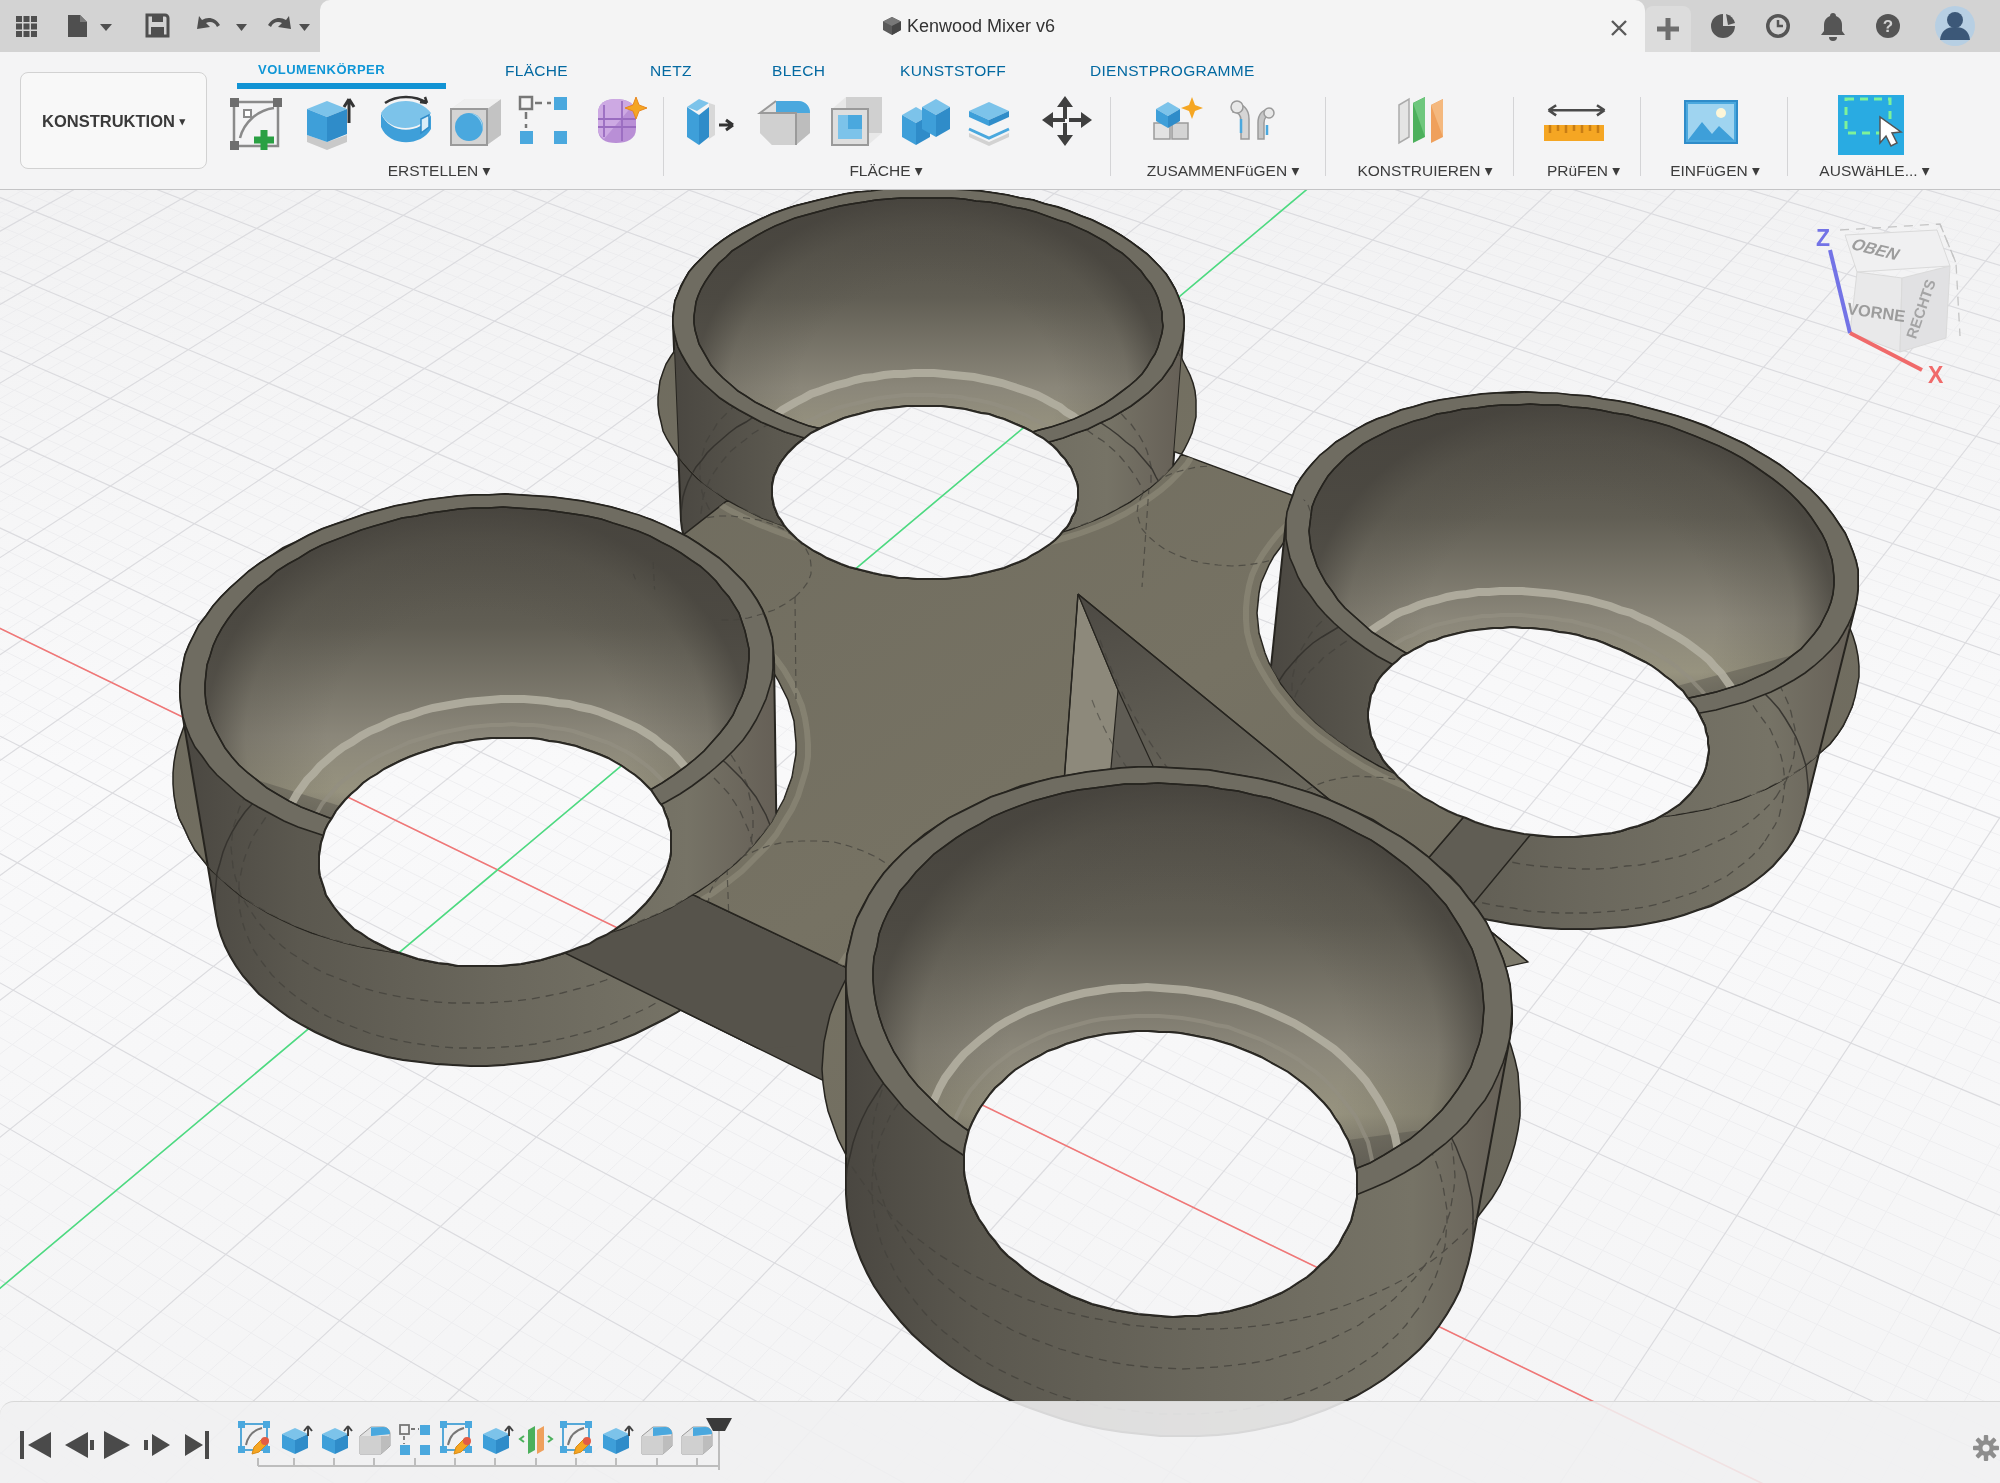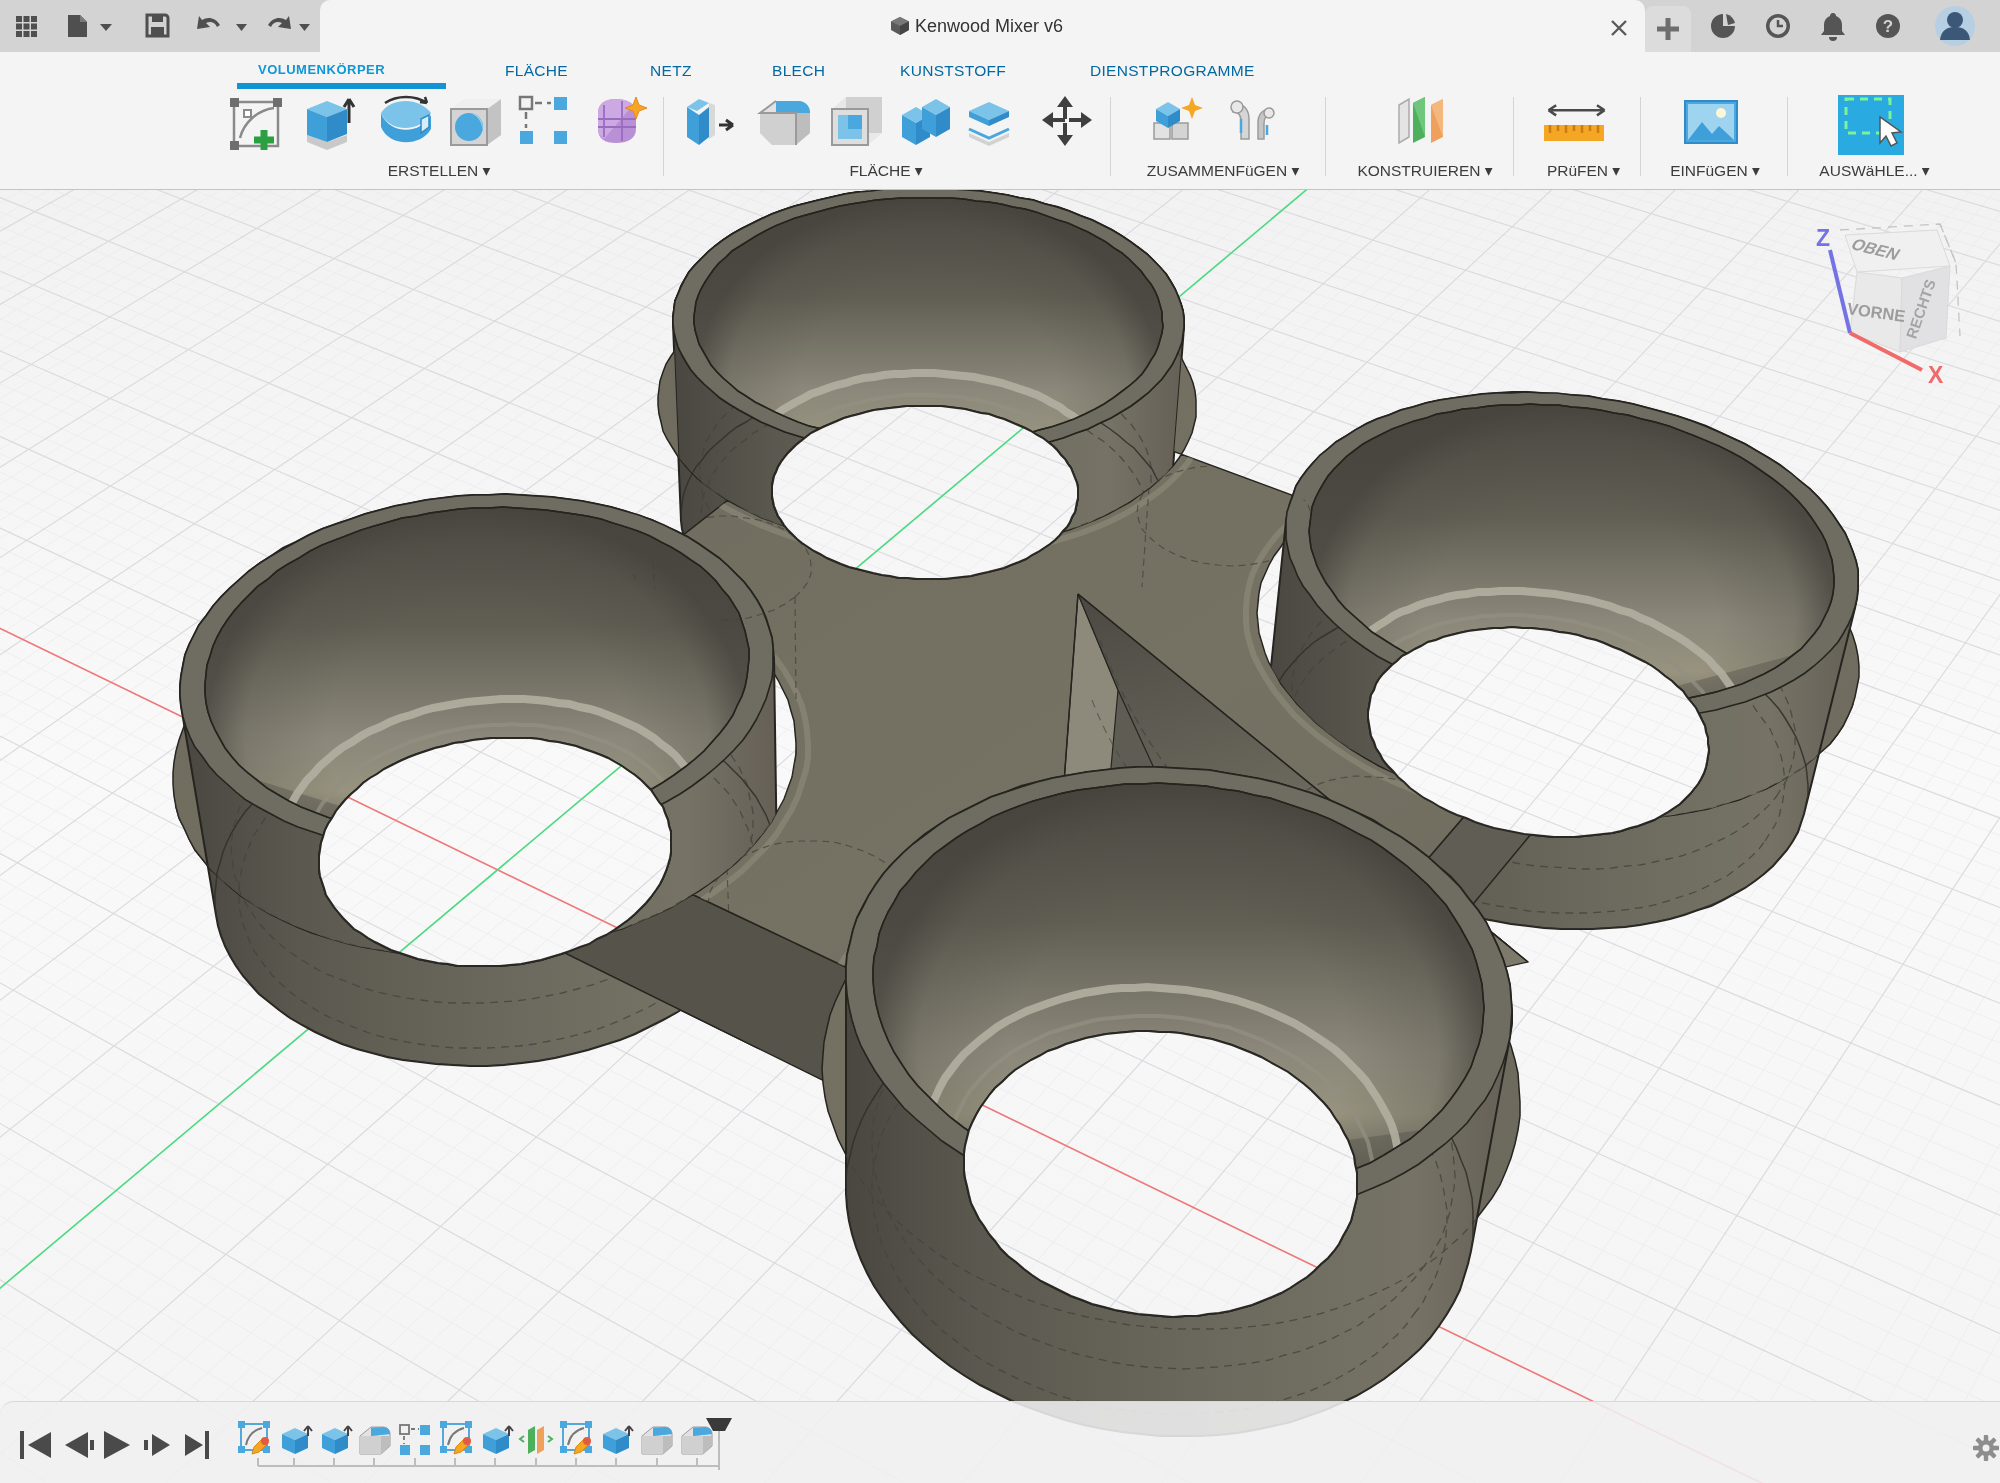--- a/index.html
+++ b/index.html
@@ -1,17 +1,17 @@
 <!DOCTYPE html>
 <html><head><meta charset="utf-8"><style>
 *{margin:0;padding:0;box-sizing:border-box}
 body{width:2000px;height:1483px;overflow:hidden;font-family:"Liberation Sans",sans-serif;background:#f4f4f5;position:relative}
 #topbar{position:absolute;left:0;top:0;width:2000px;height:52px;background:#d3d3d3}
 #doctab{position:absolute;left:320px;top:0;width:1325px;height:52px;background:#f4f4f4;border-radius:10px 10px 0 0}
-#doctitle{position:absolute;left:8px;top:0;width:100%;height:52px;text-align:center;font-size:18px;color:#333;line-height:52px;padding-right:28px}
+#doctitle{position:absolute;left:0;top:0;width:100%;height:52px;text-align:center;font-size:18px;color:#333;line-height:52px;padding-right:28px}
 #plusbox{position:absolute;left:1645px;top:6px;width:46px;height:46px;background:#dcdcdc;border-radius:8px 8px 0 0}
 #toolbar{position:absolute;left:0;top:52px;width:2000px;height:138px;background:#f4f4f5;border-bottom:1px solid #c4c4c6}
 .tab{position:absolute;top:10px;font-size:15.5px;color:#0369a1;letter-spacing:0.3px}
 #tabactive{color:#0f96d6;font-weight:bold;font-size:13px;letter-spacing:0.5px}
 #tabuline{position:absolute;left:237px;top:31px;width:209px;height:6px;background:#1193d4}
 #konstr{position:absolute;left:20px;top:20px;width:187px;height:97px;background:#f8f8f8;border:1px solid #d2d2d2;border-radius:8px;font-size:16.5px;font-weight:bold;color:#3a3a3a;text-align:center;line-height:97px}
 .glabel{position:absolute;top:110px;font-size:15.5px;color:#3c3c3c;text-align:center}
 .vsep{position:absolute;top:45px;height:79px;width:1px;background:#d4d4d6}
 #viewport{position:absolute;left:0;top:190px;width:2000px;height:1293px}
 #timeline{position:absolute;left:0;top:1401px;width:2000px;height:82px;background:rgba(240,240,241,0.88);border-top:1px solid #d8d8d8;border-radius:14px 0 0 0}
@@ -793,20 +793,21 @@
         </g>
 </g>
 <circle cx="265" cy="26" r="20" fill="#b7cfe3"></circle>
 <g fill="#3c5878">
         <circle cx="265" cy="20" r="8"></circle>
         <path d="M250 40c1-9 6-13 15-13s14 4 15 13Z"></path>
       </g>
 </svg>
 </div>
 <div id="toolbar">
+<div id="konstr">KONSTRUKTION <span style="font-size:11px;vertical-align:2px">▾</span></div>
 <div class="tab" id="tabactive" style="left:258px">VOLUMENKÖRPER</div>
 <div id="tabuline"></div>
 <div class="tab" style="left:505px">FLÄCHE</div>
 <div class="tab" style="left:650px">NETZ</div>
 <div class="tab" style="left:772px">BLECH</div>
 <div class="tab" style="left:900px">KUNSTSTOFF</div>
 <div class="tab" style="left:1090px">DIENSTPROGRAMME</div>
 <svg width="2000" height="75" style="position:absolute;left:0;top:43px" xmlns="http://www.w3.org/2000/svg">
 <defs>
 <g id="cubeB">

